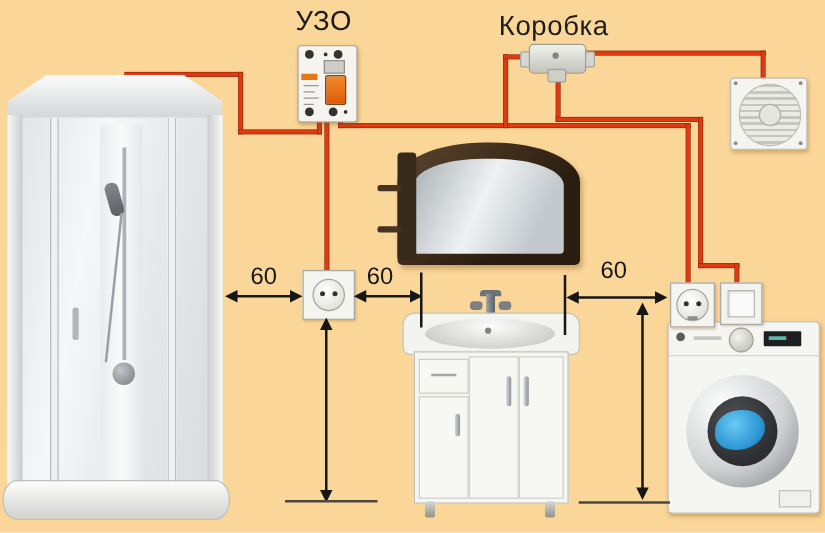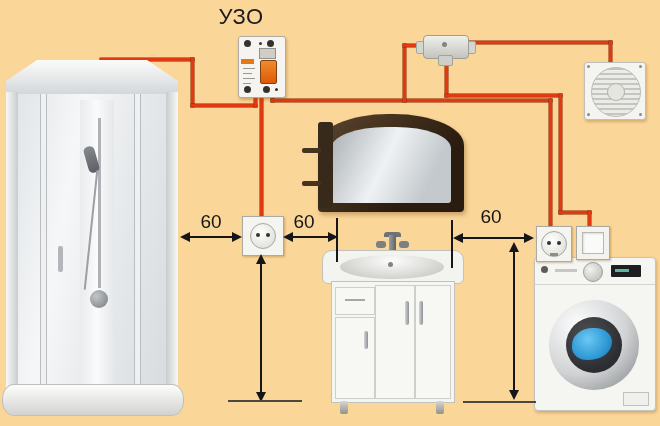--- a/index.html
+++ b/index.html
@@ -80,29 +80,30 @@
     <i class="abs" style="left:2px;top:22px;width:13px;height:5px;background:#e87816;"></i>
     <i class="abs" style="left:4px;top:31px;width:12px;height:1px;background:#9b988f;"></i>
     <i class="abs" style="left:4px;top:36px;width:9px;height:1px;background:#9b988f;"></i>
     <i class="abs" style="left:4px;top:41px;width:12px;height:1px;background:#9b988f;"></i>
     <i class="abs" style="left:4px;top:46px;width:8px;height:1px;background:#9b988f;"></i>
     <i class="abs" style="left:21px;top:23px;width:15px;height:22px;background:linear-gradient(#f28a2c,#dd5a08);border:1px solid #7e4410;border-radius:2px;"></i>
     <i class="screw abs" style="left:5px;top:49px;width:7px;height:7px"></i>
     <i class="screw abs" style="left:24px;top:49px;width:7px;height:7px"></i>
     <i class="screw abs" style="left:36px;top:51px;width:3px;height:3px"></i>
   </div>
-  <div class="devlabel" style="left:211px;top:4px;width:60px;">УЗО</div>
+  <div class="devlabel" style="left:229px;top:4px;width:60px;">УЗО</div>
 
   <div class="abs" style="left:416px;top:33px;width:58px;height:32px">
     <i class="abs" style="left:0;top:8px;width:12px;height:11px;background:#d6d6d0;border:1px solid #a6a6a0;border-radius:2px;"></i>
     <i class="abs" style="left:46px;top:8px;width:12px;height:11px;background:#d6d6d0;border:1px solid #a6a6a0;border-radius:2px;"></i>
     <i class="abs" style="left:7px;top:2px;width:44px;height:22px;background:linear-gradient(#f0f0ec,#c4c4be);border:1px solid #9e9e98;border-radius:4px;"></i>
     <i class="abs" style="left:22px;top:22px;width:13px;height:9px;background:#cfcfc9;border:1px solid #a2a29c;border-radius:2px;"></i>
     <i class="screw abs" style="left:26px;top:9px;width:5px;height:5px;background:#84847e;"></i>
   </div>
+  <div class="devlabel" style="left:393px;top:8px;width:100px;">Коробка</div>
 
   <div class="abs" style="left:584px;top:62px;width:60px;height:56px;background:#f4f4f1;border:1px solid #c0c0ba;border-radius:3px;box-shadow:1px 2px 3px rgba(120,80,20,.3);">
     <i class="abs" style="left:6px;top:4px;width:48px;height:48px;border-radius:50%;border:1px solid #bdbdb7;background:repeating-linear-gradient(180deg,#c6c6c0 0 2px,#ebebе7 2px 5px);background:repeating-linear-gradient(180deg,#c6c6c0 0 2px,#ebebe7 2px 5px);"></i>
     <i class="abs" style="left:22px;top:20px;width:16px;height:16px;border-radius:50%;background:#e6e6e0;border:1px solid #b2b2ac;"></i>
     <i class="screw abs" style="left:2px;top:2px;width:3px;height:3px;background:#8c8c86;"></i>
     <i class="screw abs" style="left:54px;top:2px;width:3px;height:3px;background:#8c8c86;"></i>
     <i class="screw abs" style="left:2px;top:50px;width:3px;height:3px;background:#8c8c86;"></i>
     <i class="screw abs" style="left:54px;top:50px;width:3px;height:3px;background:#8c8c86;"></i>
   </div>
 

